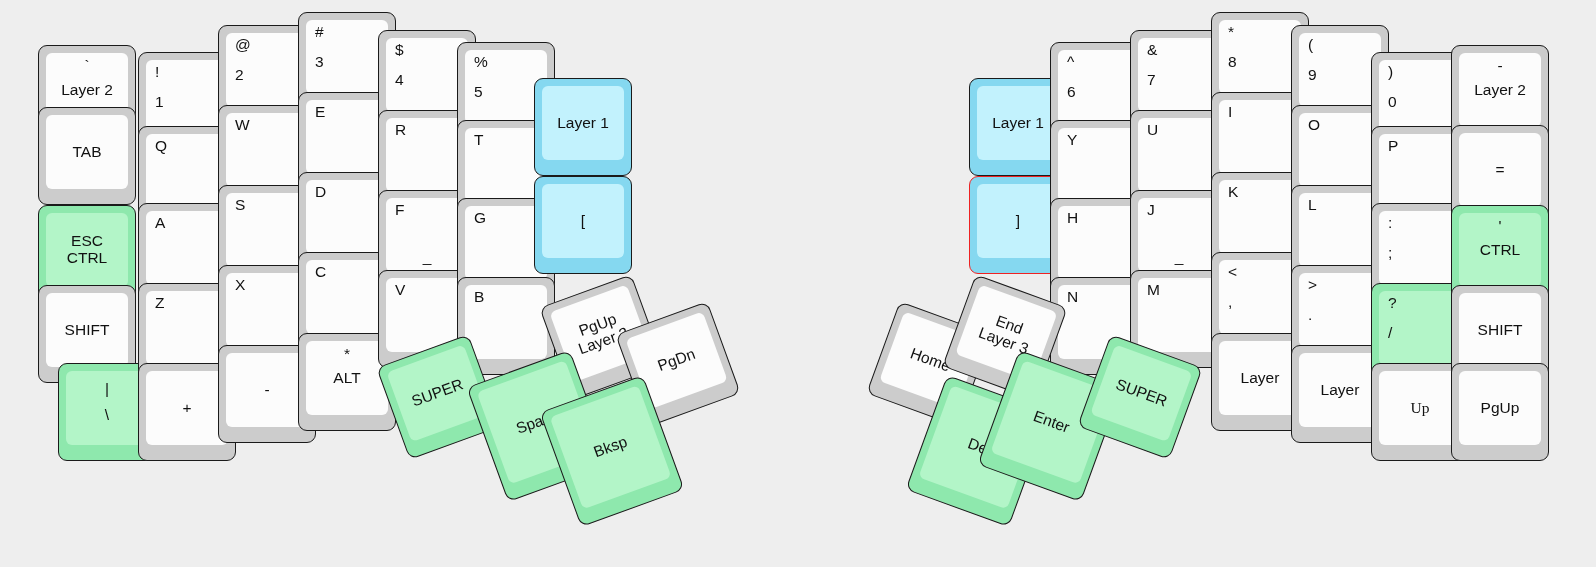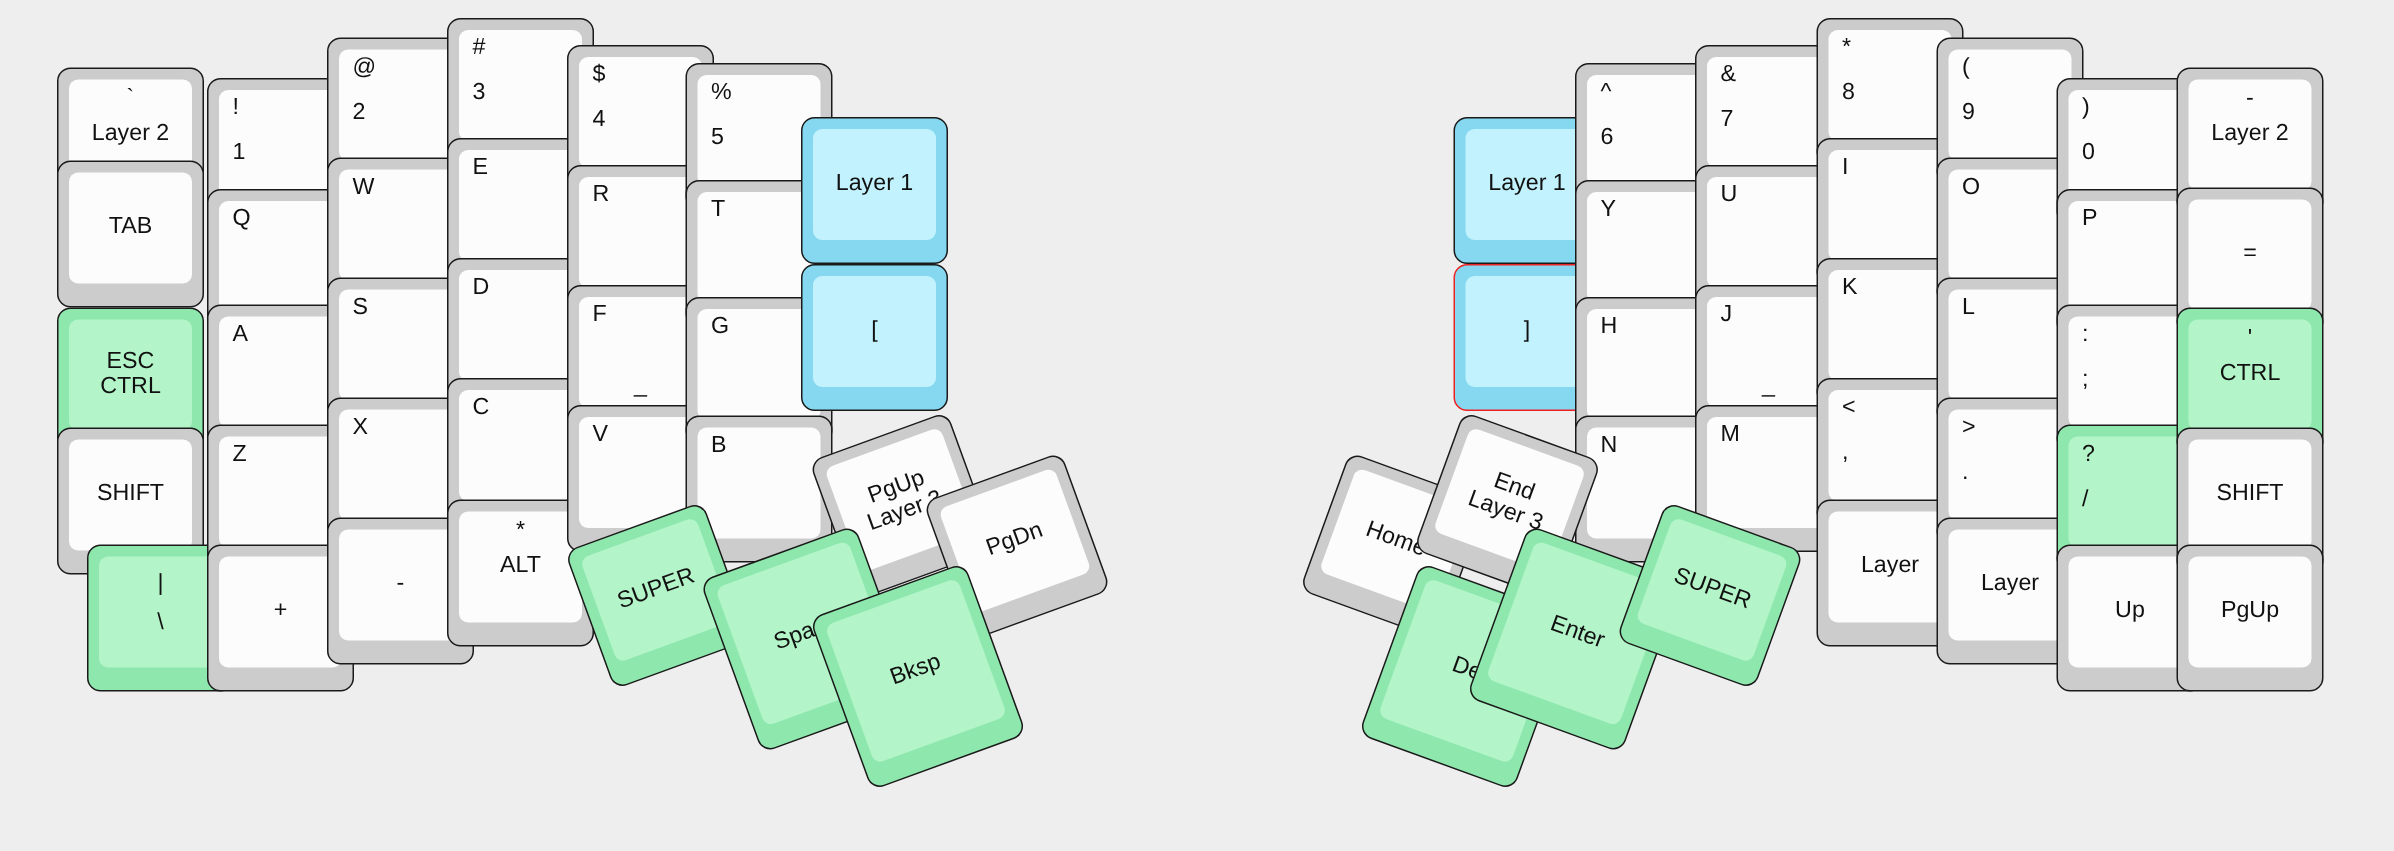--- a/index.html
+++ b/index.html
@@ -400,21 +400,21 @@
         <span class="legend tl">:</span>
         <span class="legend bl">;</span>
       </div>
     </div>
     <div class="key green" style="left:1371px;top:283px;">
       <div class="cap">
         <span class="legend tl">?</span>
         <span class="legend bl">/</span>
       </div>
     </div>
-    <div class="key" style="left:1371px;top:363px;">
+    <div class="key" style="left:1371px;top:363px;font-family:Liberation Serif, serif;">
       <div class="cap">
         <span class="legend center">Up</span>
       </div>
     </div>
 
     <div class="key" style="left:1451px;top:45px;">
       <div class="cap">
         <span class="legend top">-</span>
         <span class="legend center">Layer 2</span>
       </div>

